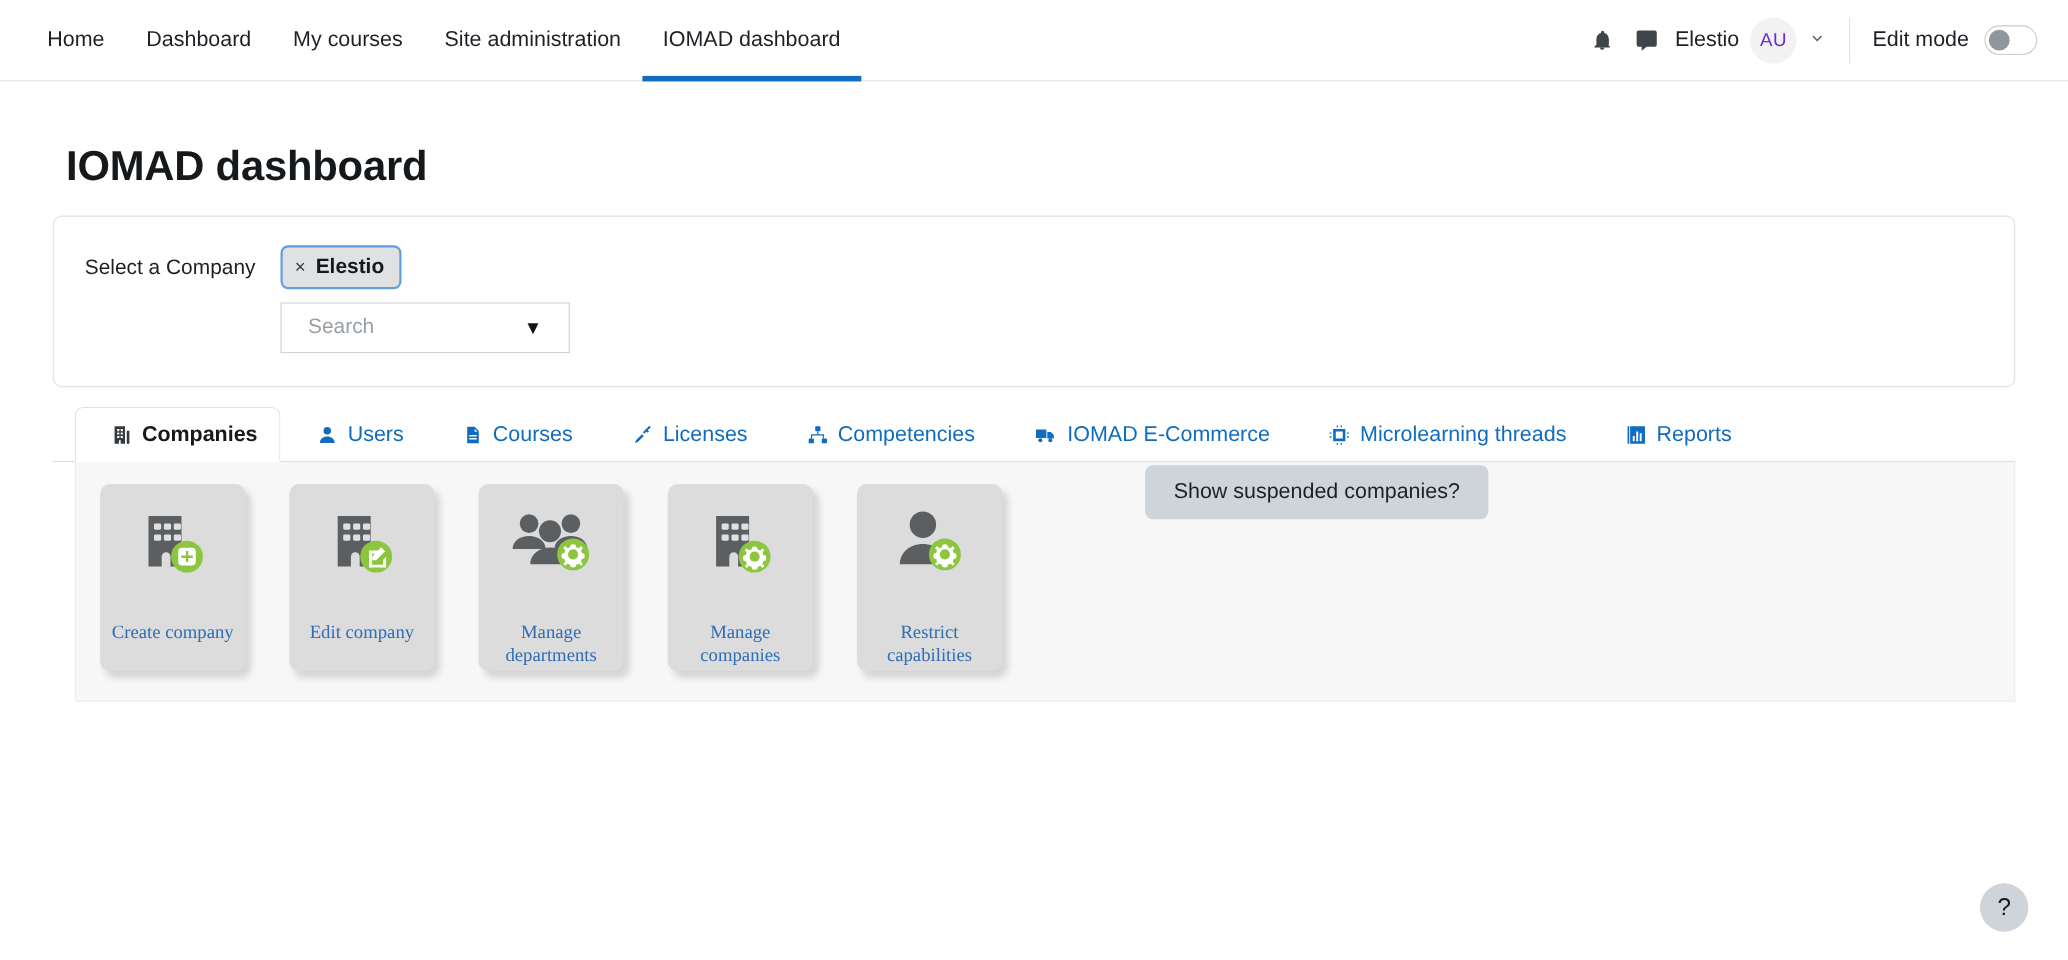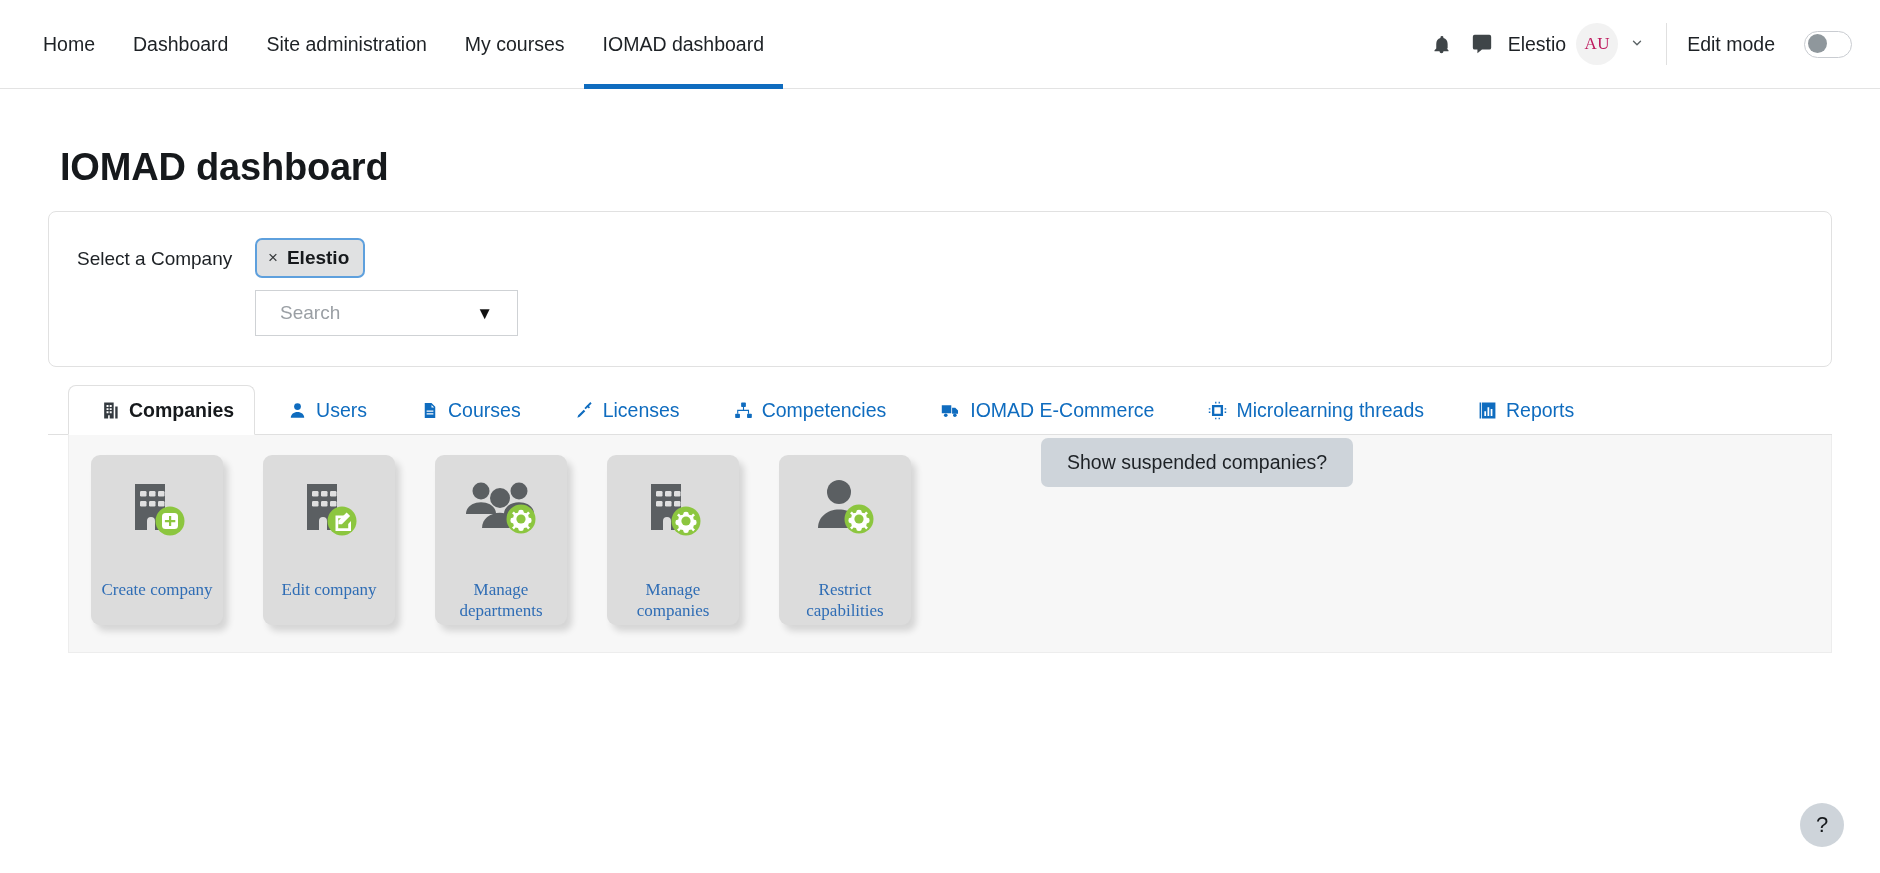--- a/index.html
+++ b/index.html
@@ -7,21 +7,21 @@
     width: 1880px; height: 873px;
     background: #ffffff;
     font-family: "Liberation Sans", sans-serif;
     color: #1d2125;
     overflow: hidden;
   }
 
   
   .navbar {
     position: relative;
-    height: 89px;
+    height: 74px;
     display: flex;
     align-items: center;
     background: #fff;
     border-bottom: 1px solid #e3e3e3;
     padding: 0 28px 0 24px;
   }
   .nav-left { display: flex; align-items: center; height: 100%; }
   .nav-item {
     position: relative;
     display: flex; align-items: center;
@@ -57,29 +57,29 @@
     display: flex; align-items: center;
     gap: 10px;
     padding: 0 8px 0 6px;
     cursor: pointer;
   }
   .user-name { font-size: 19.5px; color: #1d2125; }
   .avatar {
     width: 42px; height: 42px; border-radius: 50%;
     background: #f2f2f2;
     display: flex; align-items: center; justify-content: center;
-    font-size: 17px; color: #be185d; letter-spacing: .3px; font-family: Liberation Serif, serif;
+    font-size: 17px; color: #6d28d9; letter-spacing: .3px;
   }
   .chev { font-size: 13px; color: #5b6366; margin-left: 2px; }
 
   .nav-divider {
     width: 1px; height: 42px; background: #e0e0e0; margin: 0 20px 0 14px;
   }
   .editmode {
-    display: flex; align-items: center; gap: 29px;
+    display: flex; align-items: center; gap: 14px;
   }
   .editmode-label { font-size: 19.5px; color: #1d2125; }
   .switch {
     width: 48px; height: 27px; border-radius: 14px;
     border: 1.5px solid #c9ccd1; background: #fff;
     position: relative; cursor: pointer;
   }
   .switch .knob {
     position: absolute; top: 2.5px; left: 3px;
     width: 19px; height: 19px; border-radius: 50%;
@@ -230,22 +230,22 @@
 </style>
 </head>
 <body>
 
 <div class="viewport">
 
   <div class="navbar">
     <div class="nav-left">
       <a class="nav-item" href="#">Home</a>
       <a class="nav-item" href="#">Dashboard</a>
+      <a class="nav-item" href="#">My courses</a>
       <a class="nav-item" href="#">Site administration</a>
-      <a class="nav-item" href="#">My courses</a>
       <a class="nav-item active" href="#">IOMAD dashboard</a>
     </div>
 
     <div class="nav-right">
       <button class="icon-btn" aria-label="notifications">
         <svg width="21" height="21" viewBox="0 0 24 24" fill="currentColor">
           <path d="M12 22a2.3 2.3 0 0 0 2.3-2.2H9.7A2.3 2.3 0 0 0 12 22zm7-5.3v-5.3c0-3.3-1.8-6-4.8-6.7v-.7a1.7 1.7 0 1 0-3.4 0v.7C7.8 5.4 6 8.1 6 11.4v5.3L4 18.7v.9h16v-.9l-2-2z"></path>
         </svg>
       </button>
       <button class="icon-btn" aria-label="messages">

